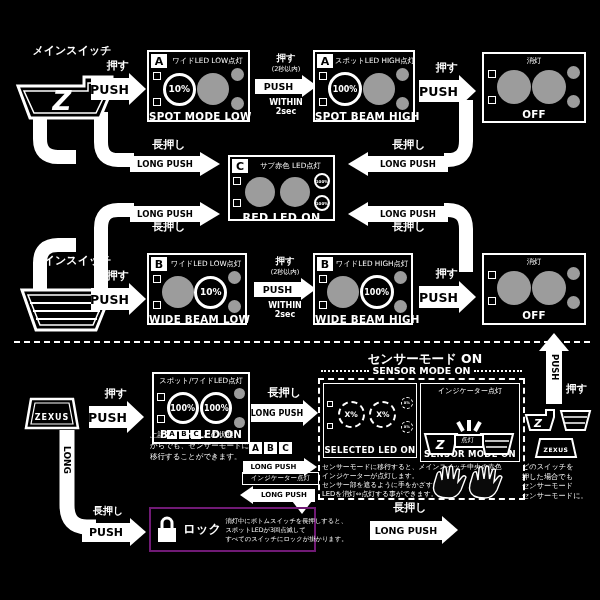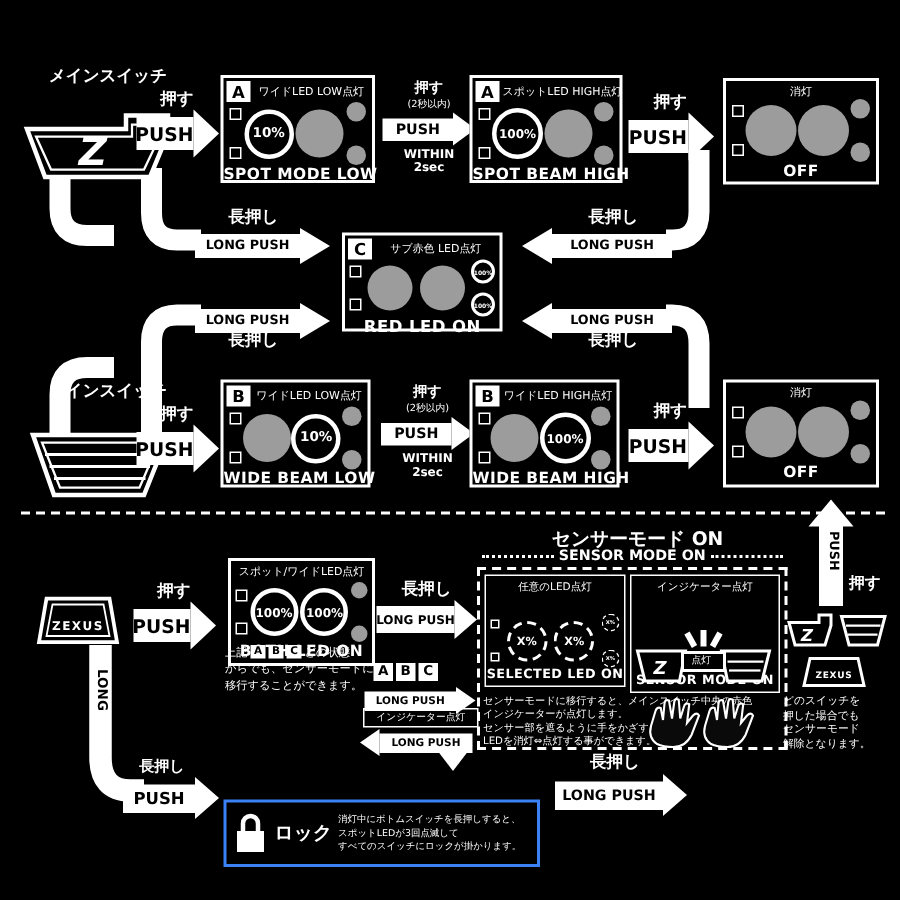--- a/index.html
+++ b/index.html
@@ -356,21 +356,20 @@
 
   <div class="abs ctr bold" style="left:345px;top:351px;width:160px;font-size:12.5px">センサーモード ON</div>
   <div class="abs flex" style="left:318px;top:365px;width:207px">
     <div class="dotline"></div>
     <div class="bold nw" style="font-size:9.5px">SENSOR MODE ON</div>
     <div class="dotline"></div>
   </div>
   <div class="abs" style="left:318px;top:378px;width:207px;height:122px;border:2px dashed #fff;box-sizing:border-box"></div>
 
   <div class="ledbox" style="left:323px;top:383px;width:94px;height:75px;border-width:1.5px">
-    <div class="lb-title ctr" style="font-size:7px">任意のLED点灯</div>
     <div class="lb-mid" style="padding:0 3px">
       <div class="sqcol" style="height:28px">
           <div class="sq sm"></div>
           <div class="sq sm"></div>
         </div>
       <div class="cdash" style="width:27px;height:27px;font-size:7.5px">X%</div>
       <div class="cdash" style="width:27px;height:27px;font-size:7.5px">X%</div>
       <div class="dotcol" style="height:36px">
         <div class="cdash" style="width:12px;height:12px;font-size:3.5px;border-width:1px">X%</div>
         <div class="cdash" style="width:12px;height:12px;font-size:3.5px;border-width:1px">X%</div>
@@ -427,30 +426,30 @@
     <line x1="6" y1="17" x2="26" y2="17" stroke="#fff" stroke-width="1.5"></line>
   </svg>
   <svg class="abs" style="left:532px;top:436px" width="48" height="25" viewBox="0 0 48 25">
     <path d="M8 3 L40 3 L44 21 L4 21 Z" fill="#000" stroke="#fff" stroke-width="2"></path>
     <text x="24" y="16" font-size="6" font-weight="bold" fill="#fff" text-anchor="middle" letter-spacing="0.5">ZEXUS</text>
   </svg>
   <div class="abs" style="left:522px;top:462px;width:76px;font-size:7.2px;line-height:9.5px">
     <div class="nw">どのスイッチを</div>
     <div class="nw">押した場合でも</div>
     <div class="nw">センサーモード</div>
-    <div class="nw">解除となります。</div>
+    <div class="nw">センサーモードに。</div>
   </div>
 
   <div class="abs ctr bold" style="left:84px;top:504px;width:48px;font-size:10px">長押し</div>
   <div class="abs flex" style="left:82px;top:518px">
     <div class="wbar" style="width:48px;height:19px;font-size:11px">PUSH</div>
     <div class="tri" style="border-top:14px solid transparent;border-bottom:14px solid transparent;border-left:16px solid #fff"></div>
   </div>
 
-  <div class="abs flex" style="left:149px;top:533px;width:211px;height:45px;border:2px solid #3b82f6;box-sizing:border-box;gap:4px;padding:0 4px">
+  <div class="abs flex" style="left:149px;top:507px;width:167px;height:45px;border:2px solid #701a75;box-sizing:border-box;gap:4px;padding:0 4px">
     <svg width="24" height="31" viewBox="0 0 24 31" style="flex:none">
       <path d="M7 14 v-5 a5 5 0 0 1 10 0 v5" fill="none" stroke="#fff" stroke-width="3"></path>
       <rect x="3" y="14" width="18" height="14" fill="#fff"></rect>
     </svg>
     <div class="bold nw" style="font-size:12.5px">ロック</div>
     <div style="font-size:6.3px;line-height:9px">
       <div class="nw">消灯中にボトムスイッチを長押しすると、</div>
       <div class="nw">スポットLEDが3回点滅して</div>
       <div class="nw">すべてのスイッチにロックが掛かります。</div>
     </div>

